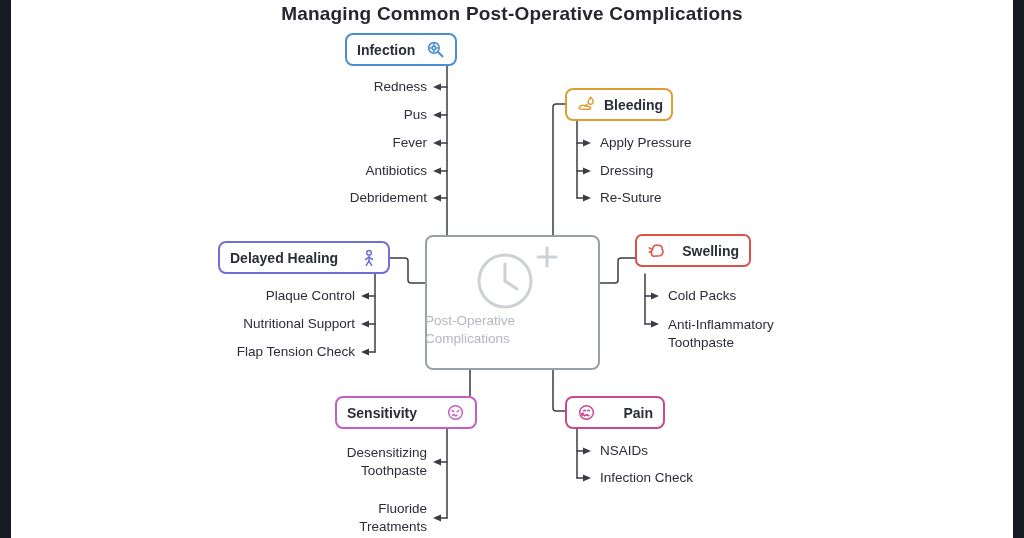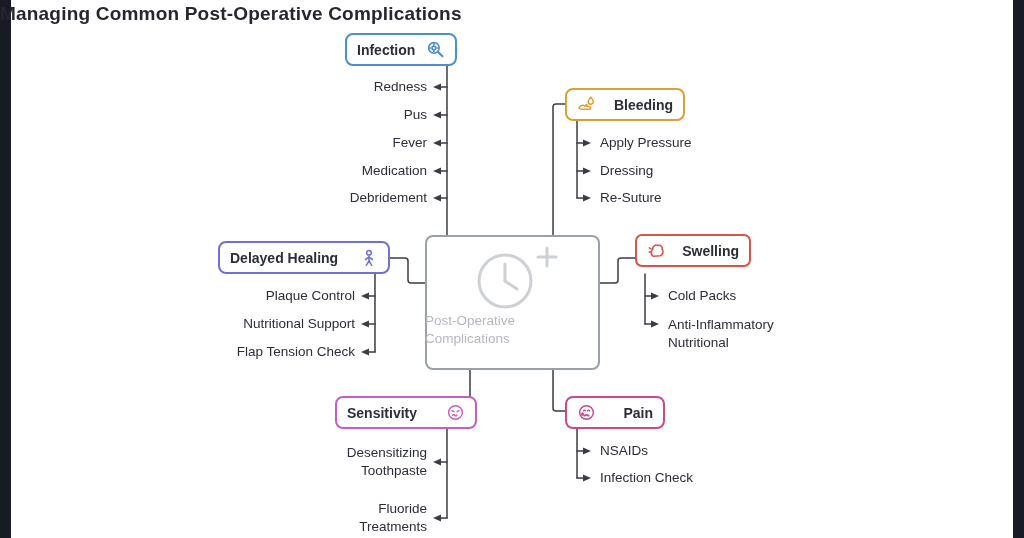--- a/index.html
+++ b/index.html
@@ -5,21 +5,21 @@
   * { margin:0; padding:0; box-sizing:border-box; }
   html,body { background:#ffffff; }
   .canvas {
     position:relative; width:1024px; height:538px; overflow:hidden;
     background:#ffffff; font-family:"Liberation Sans", sans-serif;
   }
   .edgebar { position:absolute; top:0; width:11px; height:538px; background:#181a24; }
   .edgebar.left { left:0; }
   .edgebar.right { right:0; }
   .title {
-    position:absolute; top:3px; left:0; width:100%; 
+    position:absolute; top:3px; left:0; width:100%; text-align:center;
     font-size:19px; font-weight:700; color:#26272e; letter-spacing:0.2px;
   }
   svg.wires { position:absolute; left:0; top:0; pointer-events:none; }
   .wire { fill:none; stroke:#3b3d45; stroke-width:1.5; stroke-linecap:round; }
   .arrow { fill:#3b3d45; stroke:none; }
 
   .node {
     position:absolute; height:33px; background:#ffffff;
     border:2px solid #888; border-radius:8px;
     display:flex; align-items:center; justify-content:space-between;
@@ -132,24 +132,24 @@
         <circle cx="7.5" cy="7.5" r="5"></circle>
         <line x1="11.2" y1="11.2" x2="15.5" y2="15.5" stroke-width="2"></line>
         <circle cx="7.5" cy="7.5" r="1.7"></circle>
         <path d="M7.5 3.6 V4.7 M7.5 10.3 V11.4 M3.6 7.5 H4.7 M10.3 7.5 H11.4"></path>
       </svg>
     </span>
   </div>
   <div class="item r" style="right:597px;top:87px">Redness</div>
   <div class="item r" style="right:597px;top:115px">Pus</div>
   <div class="item r" style="right:597px;top:143px">Fever</div>
-  <div class="item r" style="right:597px;top:171px">Medication</div>
+  <div class="item r" style="right:597px;top:171px">Antibiotics</div>
   <div class="item r" style="right:597px;top:198px">Debridement</div>
 
-  <div class="node" style="left: 565px; top: 88px; width: 120px; border-color: rgb(221, 159, 51);">
+  <div class="node" style="left: 565px; top: 88px; width: 108px; border-color: rgb(221, 159, 51);">
     <span class="icon" style="color: rgb(221, 159, 51);">
       <svg width="19" height="19" viewBox="0 0 18 18" fill="none" stroke="currentColor" stroke-width="1.4" stroke-linecap="round" stroke-linejoin="round">
         <path d="M13 2 C13 2 15.4 4.9 15.4 6.3 A2.4 2.4 0 0 1 10.6 6.3 C10.6 4.9 13 2 13 2 Z"></path>
         <path d="M2 12.5 C3 10 5.5 9.5 7.5 10.2 L12 11.2 C13.4 11.6 13 13.6 11.5 13.6 L5.5 13.6 C3.8 13.6 2.6 13.2 2 12.5 Z"></path>
         <path d="M7.5 10.2 L9.5 9"></path>
       </svg>
     </span>
     <span class="nlabel">Bleeding</span>
   </div>
   <div class="item" style="left:600px;top:143px">Apply Pressure</div>
@@ -174,21 +174,21 @@
   <div class="node" style="left: 635px; top: 234px; width: 116px; border-color: rgb(217, 83, 74); border-radius: 7px;">
     <span class="icon" style="color: rgb(217, 83, 74);">
       <svg width="19" height="19" viewBox="0 0 18 18" fill="none" stroke="currentColor" stroke-width="1.5" stroke-linecap="round" stroke-linejoin="round">
         <path d="M6 14.5 C3.5 13 3.5 9.5 5.5 8 C5 5 8 3 10.5 4.2 C13 3.5 15 5.8 14.3 8 C16 9.8 15 13.2 12.5 14 Z"></path>
         <path d="M2.2 6.5 L3.8 7.6 M2.2 10.5 L3.8 10.2"></path>
       </svg>
     </span>
     <span class="nlabel">Swelling</span>
   </div>
   <div class="item" style="left:668px;top:296px">Cold Packs</div>
-  <div class="item ml" style="left:668px;top:334px;width:140px">Anti-Inflammatory Nutritional</div>
+  <div class="item ml" style="left:668px;top:334px;width:140px">Anti-Inflammatory Toothpaste</div>
 
   <div class="node" style="left: 335px; top: 396px; width: 142px; border-color: rgb(196, 94, 196);">
     <span class="nlabel">Sensitivity</span>
     <span class="icon" style="color: rgb(196, 94, 196);">
       <svg width="19" height="19" viewBox="0 0 18 18" fill="none" stroke="currentColor" stroke-width="1.4" stroke-linecap="round">
         <circle cx="9" cy="9" r="6.5"></circle>
         <path d="M5.8 7.2 L7.4 8.2 M12.2 7.2 L10.6 8.2"></path>
         <path d="M6.3 11.6 q1 -1.2 2 0 q1 1.2 2 0"></path>
       </svg>
     </span>

